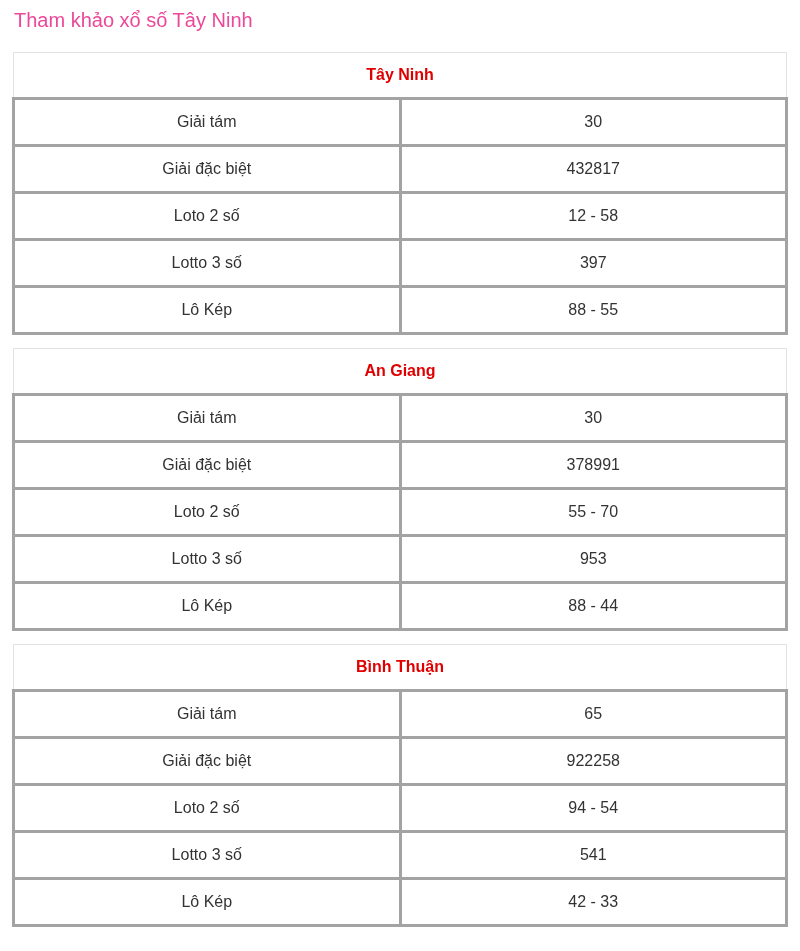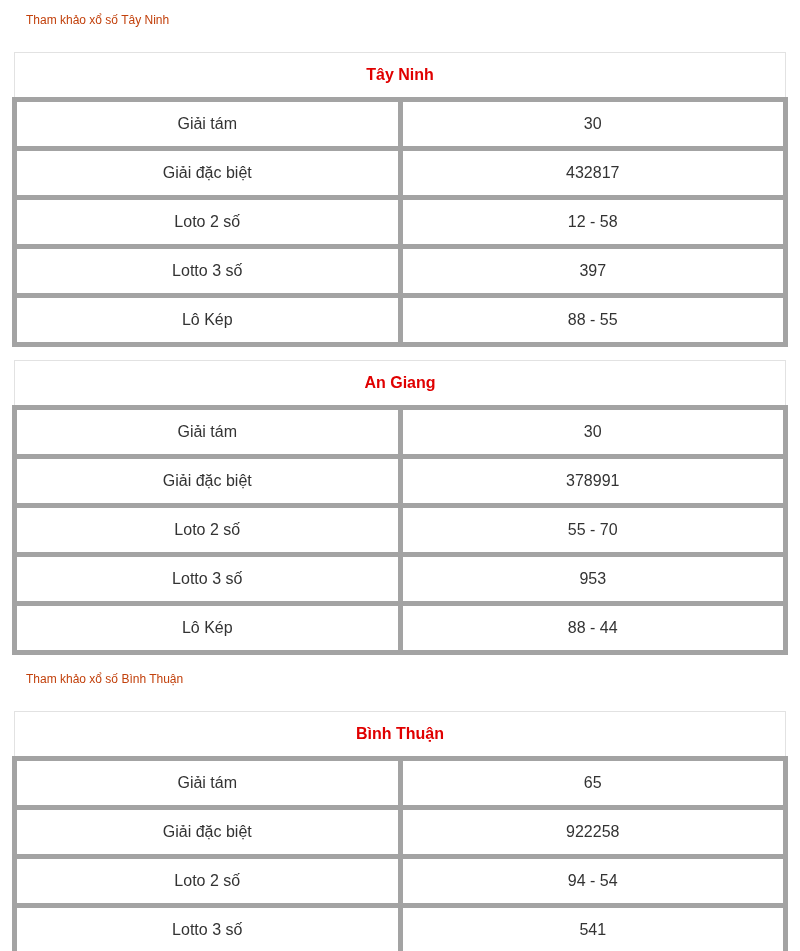--- a/index.html
+++ b/index.html
@@ -16,36 +16,35 @@
   }
   .page {
     width: 800px;
     box-sizing: border-box;
     padding: 0 12px;
   }
   .section {
     margin-bottom: 4px;
   }
   .section-title {
-    font-size: 12px;
+    font-size: 20px;
     line-height: 20px;
-    color: #c2410c;
+    color: #ec4899;
     padding: 10px 0 9px 2px;
     font-weight: 400;
-    margin-left: 12px;
   }
   table.lottery-table {
     width: 100%;
     border-collapse: collapse;
     border: 1px solid #e2e2e2;
     table-layout: fixed;
     margin-top: 13px;
   }
   table.lottery-table td {
-    border: 5px solid #a3a3a3;
+    border: 3px solid #a3a3a3;
     text-align: center;
     vertical-align: middle;
     font-size: 16px;
     height: 44px;
     padding: 0 4px;
     color: #333333;
     font-weight: 400;
   }
   table.lottery-table tr.header-row td {
     border: 1px solid #e2e2e2;
@@ -124,21 +123,20 @@
         </tr>
         <tr>
           <td class="label-cell">Lô Kép</td>
           <td class="value-cell">88 - 44</td>
         </tr>
       </tbody>
     </table>
   </div>
 
   <div class="section">
-    <div class="section-title">Tham khảo xổ số Bình Thuận</div>
     <table class="lottery-table">
       <tbody>
         <tr class="header-row">
           <td colspan="2">Bình Thuận</td>
         </tr>
         <tr>
           <td class="label-cell">Giải tám</td>
           <td class="value-cell value-highlight">65</td>
         </tr>
         <tr>

